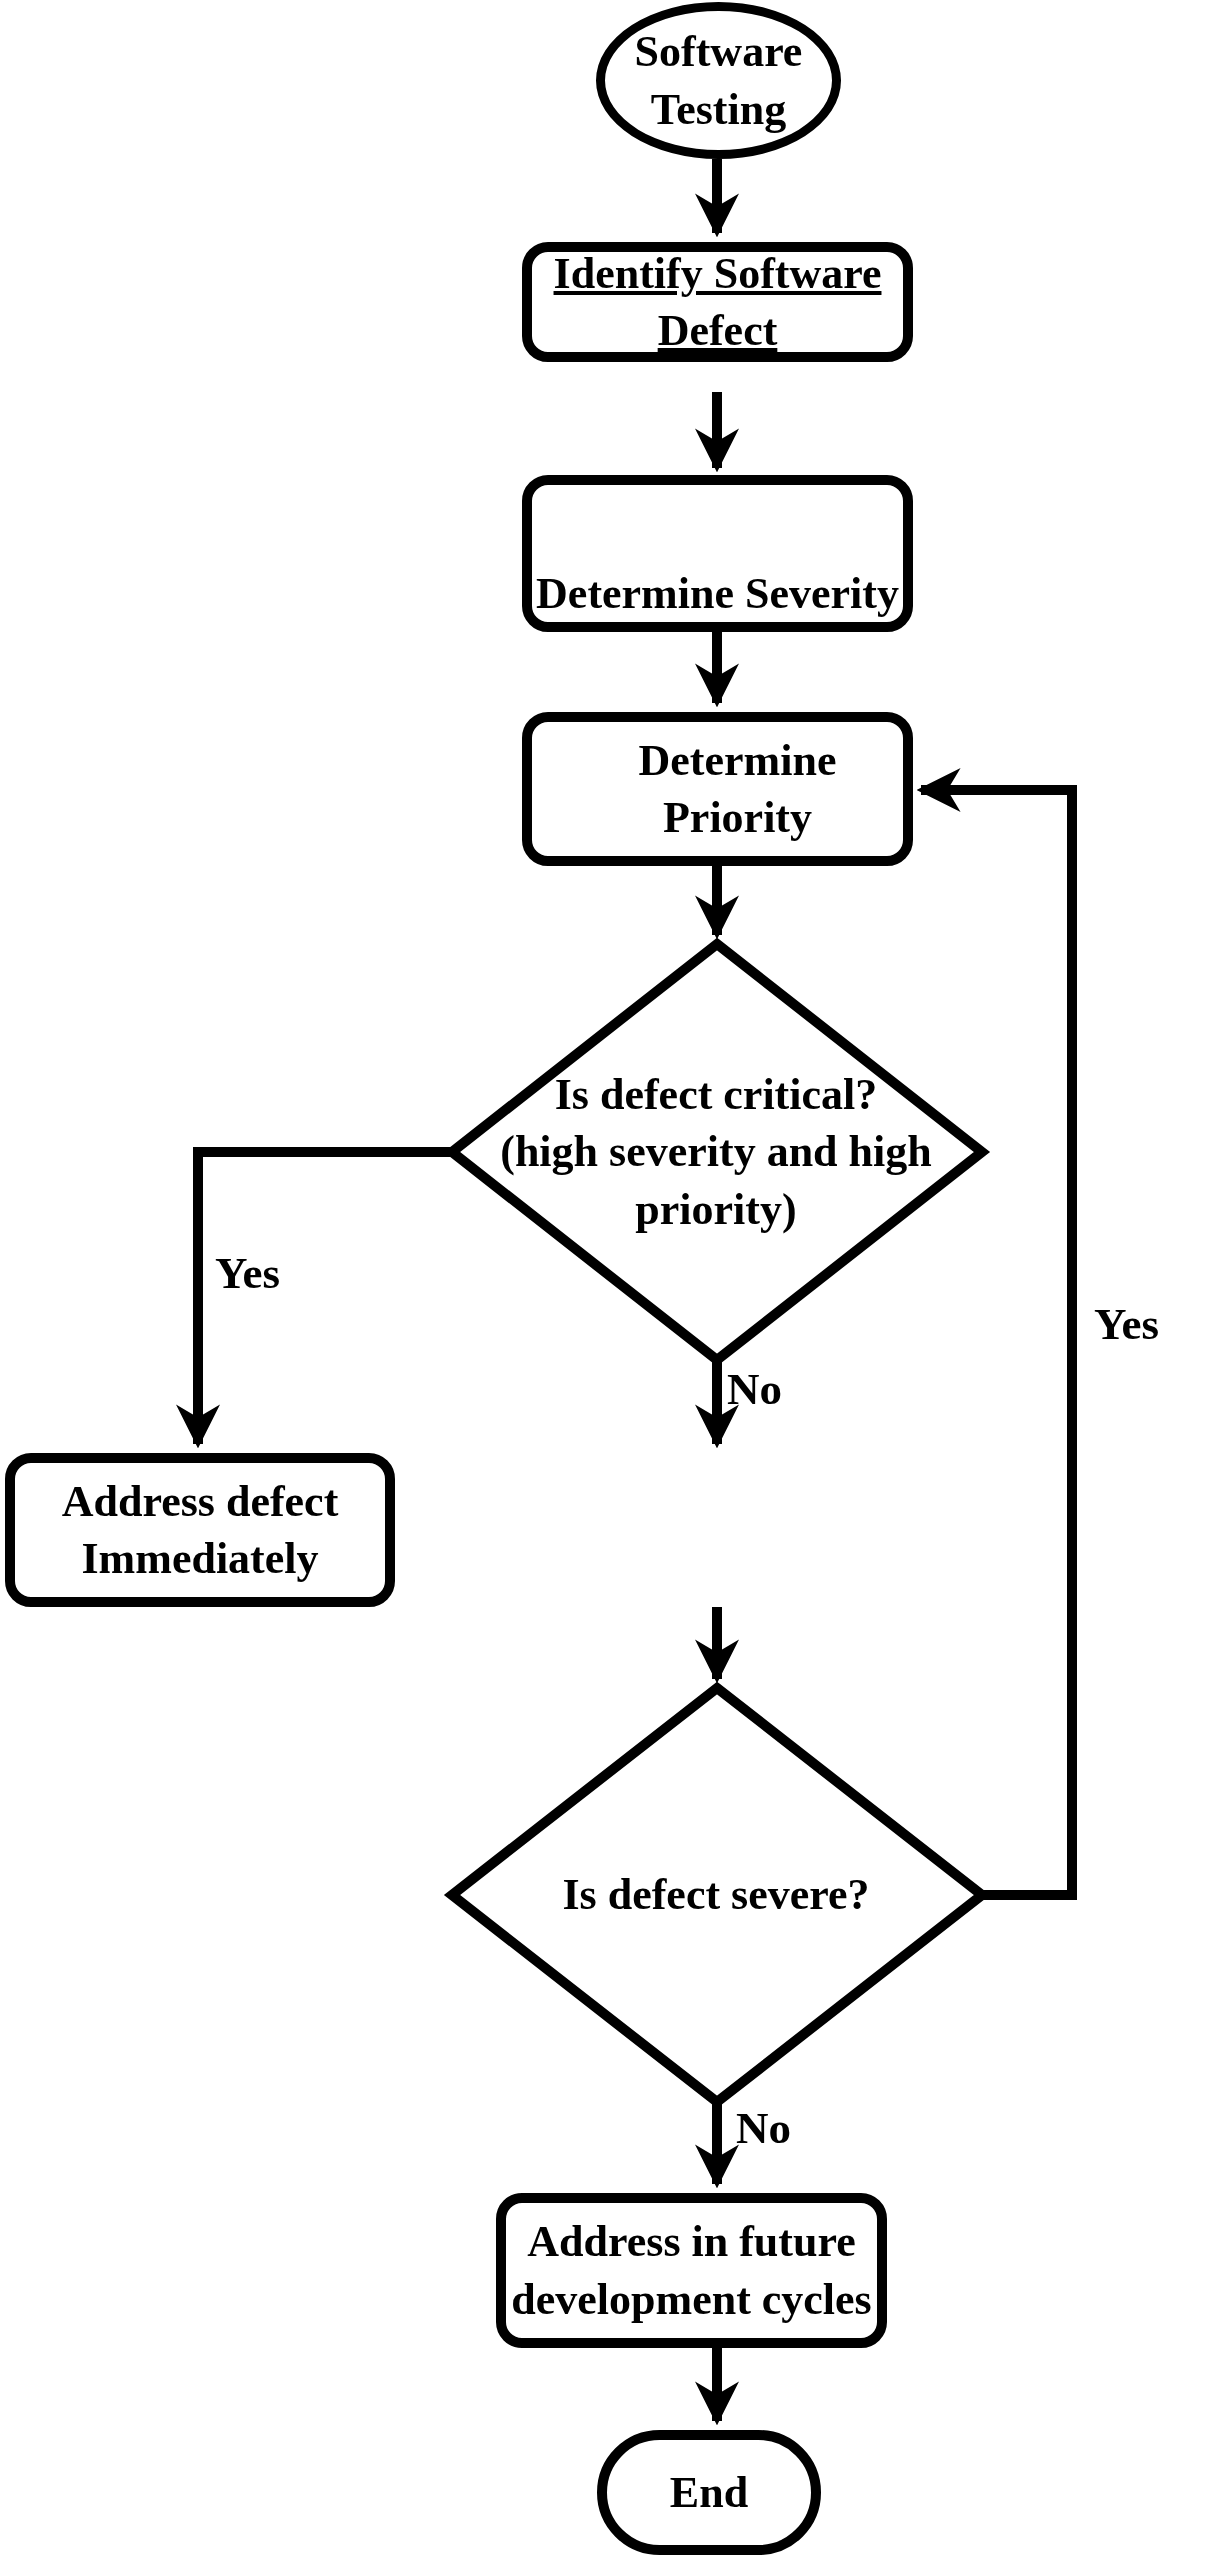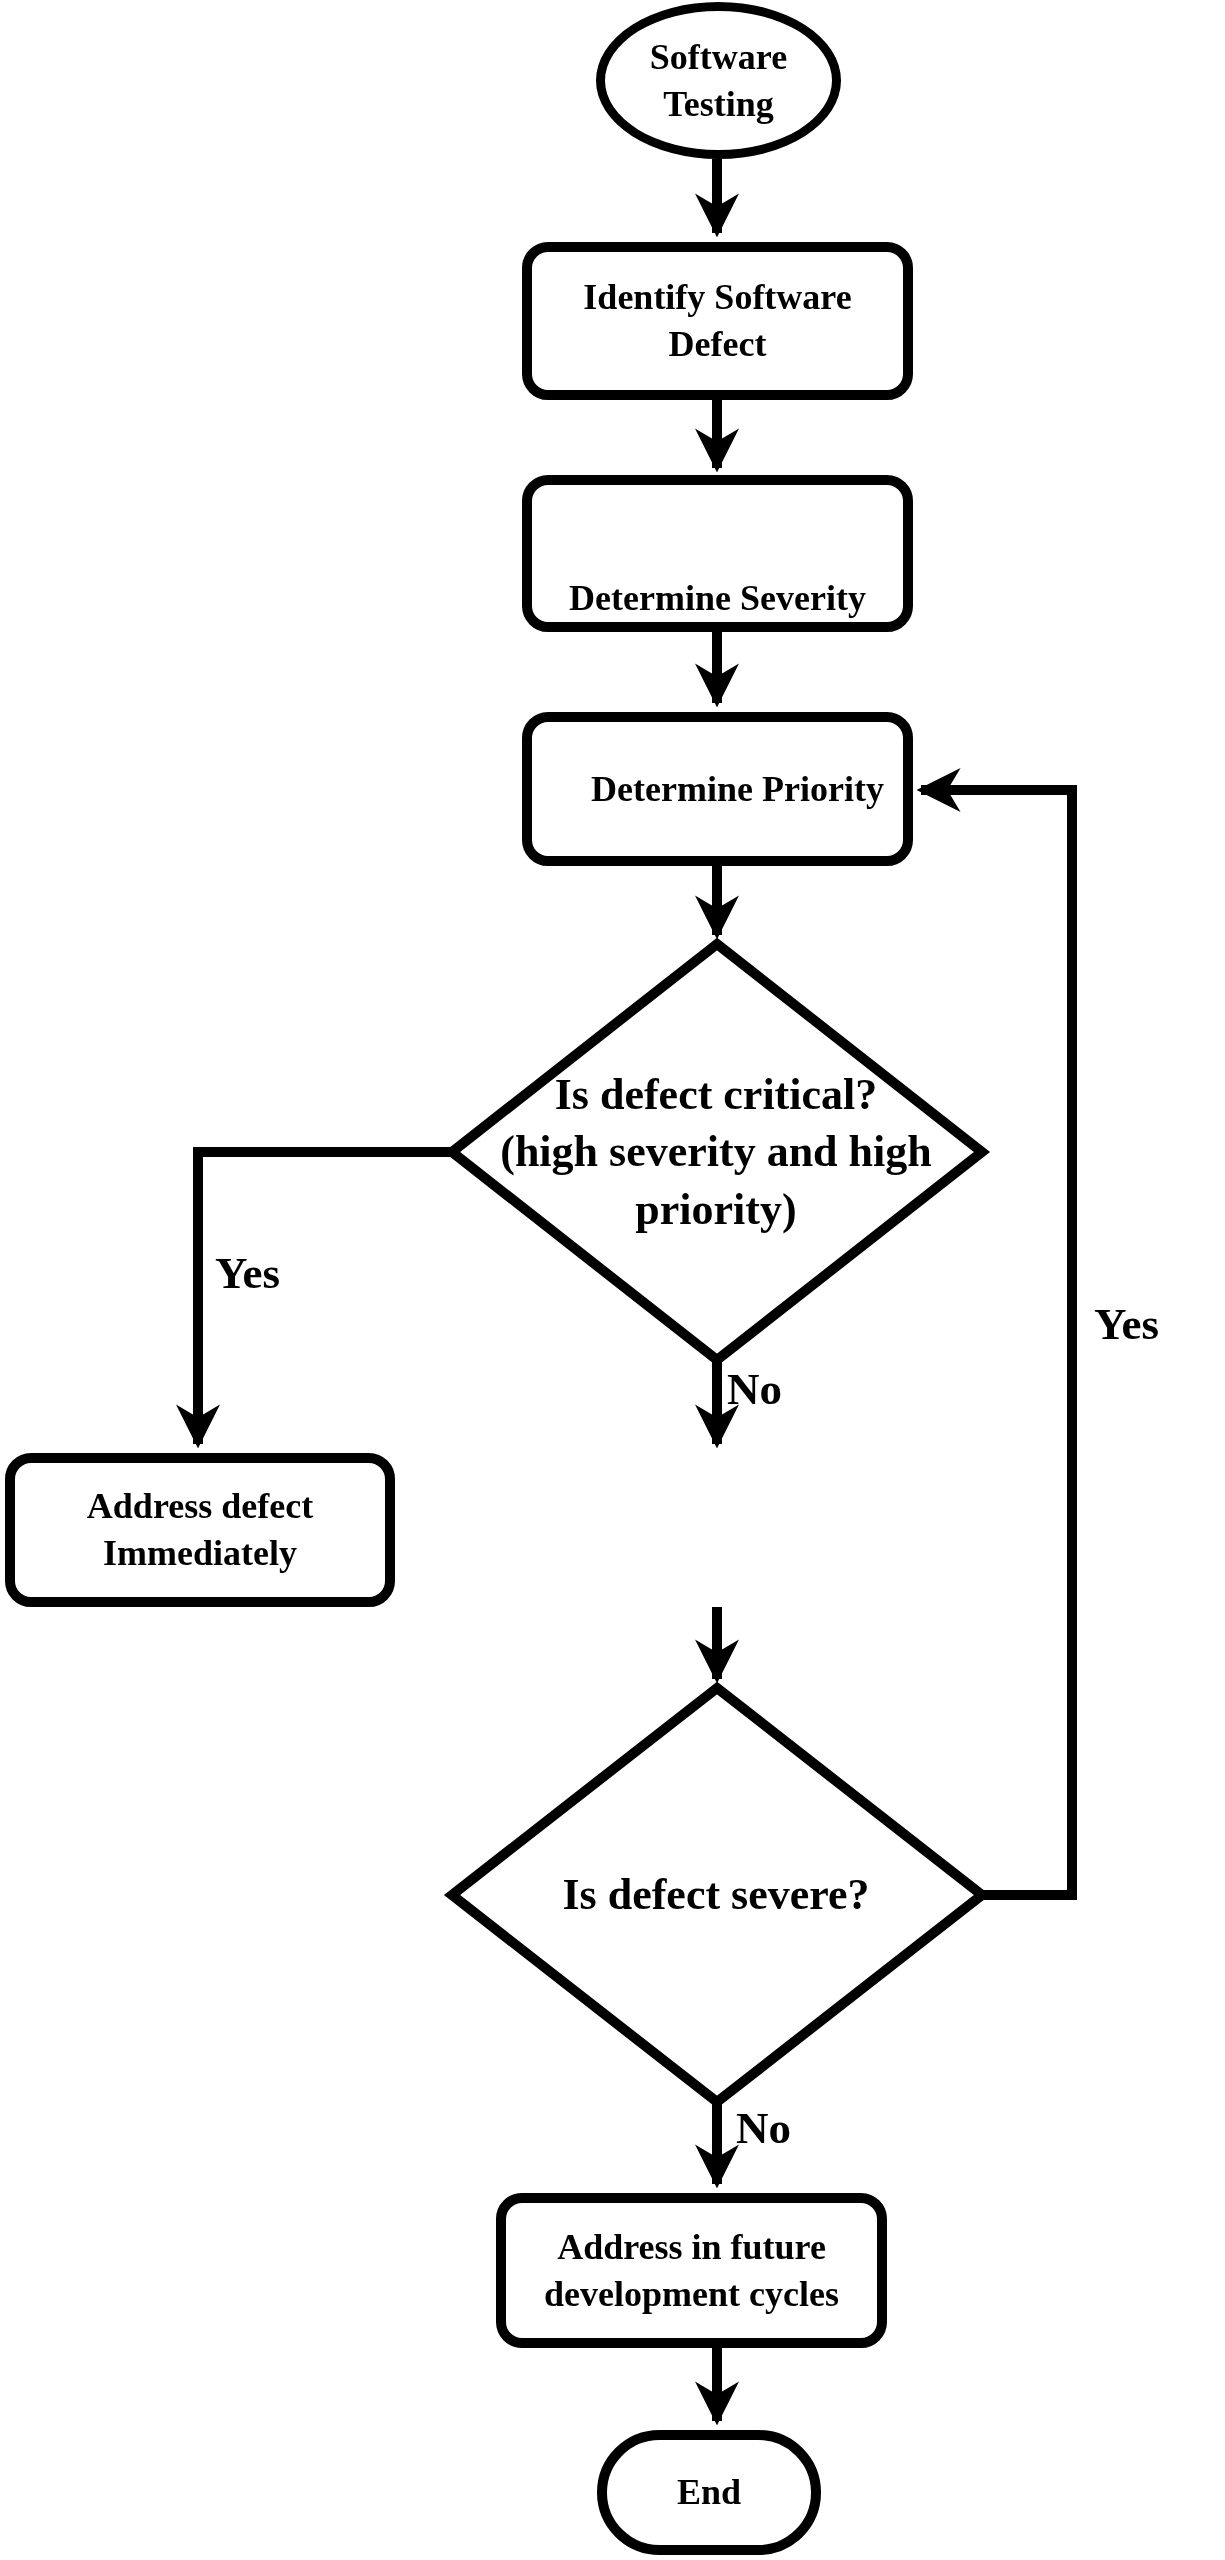--- a/index.html
+++ b/index.html
@@ -5,21 +5,21 @@
   html,body{margin:0;padding:0;background:#ffffff;}
   .canvas{
     position:relative;width:1225px;height:2560px;background:#ffffff;overflow:hidden;
     font-family:"Liberation Serif","DejaVu Serif",serif;color:#000;
   }
   svg.wires{position:absolute;left:0;top:0;z-index:1;}
   .node{
     position:absolute;z-index:2;box-sizing:border-box;background:#ffffff;
     border:10px solid #000;border-radius:26px;
     display:flex;align-items:center;justify-content:center;text-align:center;
-    font-weight:700;font-size:36px;line-height:1.3;white-space:pre-line;
+    font-weight:700;font-size:44px;line-height:1.3;white-space:pre-line;
   }
   .terminator{border-radius:50%;border-width:9px;}
   .stadium{border-radius:70px;}
   .dtext{
     position:absolute;z-index:2;display:flex;align-items:center;justify-content:center;
     text-align:center;font-weight:700;font-size:44px;line-height:1.3;white-space:pre-line;
   }
   .elabel{position:absolute;z-index:2;font-weight:700;font-size:45px;white-space:pre;}
 </style>
 </head>
@@ -52,21 +52,21 @@
       <polyline points="717,2102 717,2184" marker-end="url(#ah)"></polyline>
       <polyline points="717,2348 717,2421" marker-end="url(#ah)"></polyline>
     </g>
   </svg>
 
   <div class="node terminator" style="left:596px;top:2px;width:245px;height:157px;">
     <span>Software
 Testing</span>
   </div>
 
-  <div class="node" style="left:522px;top:242px;width:391px;height:158px;">
+  <div class="node" style="left:522px;top:242px;width:391px;height:120px;text-decoration:underline;">
     <span>Identify Software
 Defect</span>
   </div>
 
   <div class="node" style="left:522px;top:475px;width:391px;height:157px;align-items:flex-end;">
     <span>Determine Severity</span>
   </div>
 
   <div class="node" style="left:522px;top:712px;width:391px;height:154px;padding-left:40px;">
     <span>Determine Priority</span>

